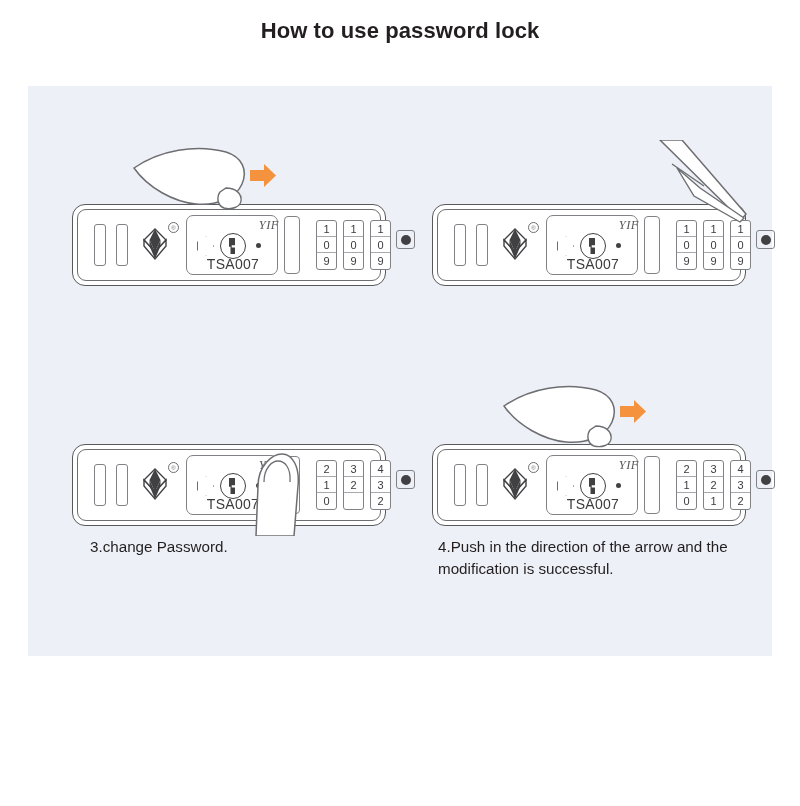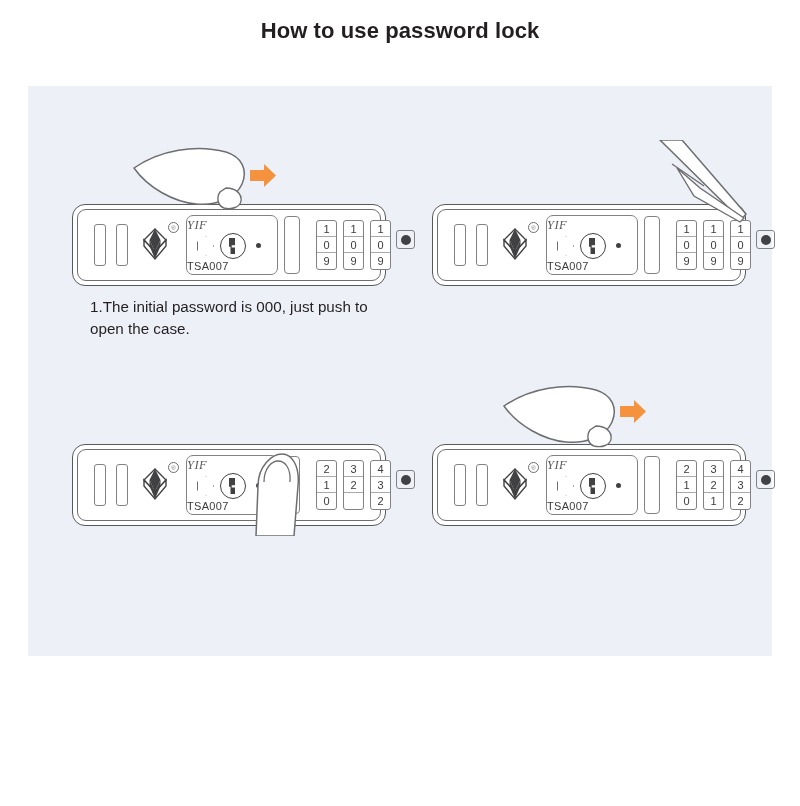--- a/index.html
+++ b/index.html
@@ -133,33 +133,34 @@
     height: 60px;
     border: 1.3px solid #808285;
     border-radius: 7px;
     box-sizing: border-box;
   }
   .brand {
     position: absolute;
     top: 2px;
     left: 0;
     width: 92px;
-    text-align: left;
+    text-align: right;
     font-family: "Liberation Serif", serif;
     font-style: italic;
     font-size: 12.5px;
     color: #58595b;
     letter-spacing: 0.5px;
   }
   .model {
     position: absolute;
     bottom: 2px;
     left: 0;
     width: 92px;
-    font-size: 11px;
+    text-align: center;
+    font-size: 14px;
     color: #3b3b3d;
     letter-spacing: 0.3px;
     margin-top: 48px;
   }
   .keyhole {
     position: absolute;
     left: 33px;
     top: 17px;
     width: 26px;
     height: 26px;
@@ -325,21 +326,20 @@
       <svg class="overlay thumb" viewBox="0 0 130 72">
         <path d="M4 24 C30 6 66 0 96 8 C112 13 118 26 112 40 C106 54 86 62 66 60 C44 58 18 44 4 24 Z" fill="#ffffff" stroke="#6d6e71" stroke-width="1.5"></path>
         <path d="M96 44 C106 44 112 50 111 57 C110 63 102 66 94 64 C88 62 86 54 90 48 Z" fill="#ffffff" stroke="#6d6e71" stroke-width="1.4"></path>
       </svg>
 
       <svg class="orange-arrow oa-1" viewBox="0 0 26 23">
         <path d="M0 6 L14 6 L14 0 L26 11.5 L14 23 L14 17 L0 17 Z" fill="#f5923e"></path>
       </svg>
     </div>
 
-    <div class="caption">1.The initial password is 000, just push to open the case.</div>
   </div>
 
   <div class="step step-2">
     <div class="lock-area">
 
       <div class="lock">
         <div class="lock-outer"></div>
         <div class="lock-inner"></div>
         <div class="slot slot-a"></div>
         <div class="slot slot-b"></div>
@@ -435,20 +435,21 @@
         </div>
         <div class="reset-btn"></div>
       </div>
 
       <svg class="overlay finger-ov" viewBox="0 0 80 84">
         <path d="M18 84 L20 34 C20 14 34 2 44 2 C54 2 62 14 60 34 L56 84 Z" fill="#ffffff" stroke="#6d6e71" stroke-width="1.5"></path>
         <path d="M26 30 C26 16 34 9 40 9 C47 9 53 16 52 30" fill="none" stroke="#6d6e71" stroke-width="1.3"></path>
       </svg>
     </div>
 
+    <div class="caption">3.change Password.</div>
   </div>
 
   <div class="step step-4">
     <div class="lock-area">
 
       <div class="lock">
         <div class="lock-outer"></div>
         <div class="lock-inner"></div>
         <div class="slot slot-a"></div>
         <div class="slot slot-b"></div>
@@ -493,15 +494,16 @@
       <svg class="overlay thumb-4" viewBox="0 0 130 72">
         <path d="M4 24 C30 6 66 0 96 8 C112 13 118 26 112 40 C106 54 86 62 66 60 C44 58 18 44 4 24 Z" fill="#ffffff" stroke="#6d6e71" stroke-width="1.5"></path>
         <path d="M96 44 C106 44 112 50 111 57 C110 63 102 66 94 64 C88 62 86 54 90 48 Z" fill="#ffffff" stroke="#6d6e71" stroke-width="1.4"></path>
       </svg>
 
       <svg class="orange-arrow oa-4" viewBox="0 0 26 23">
         <path d="M0 6 L14 6 L14 0 L26 11.5 L14 23 L14 17 L0 17 Z" fill="#f5923e"></path>
       </svg>
     </div>
 
+    <div class="caption">4.Push in the direction of the arrow and the modification is successful.</div>
   </div>
 
 </div>
 
 </body></html>

